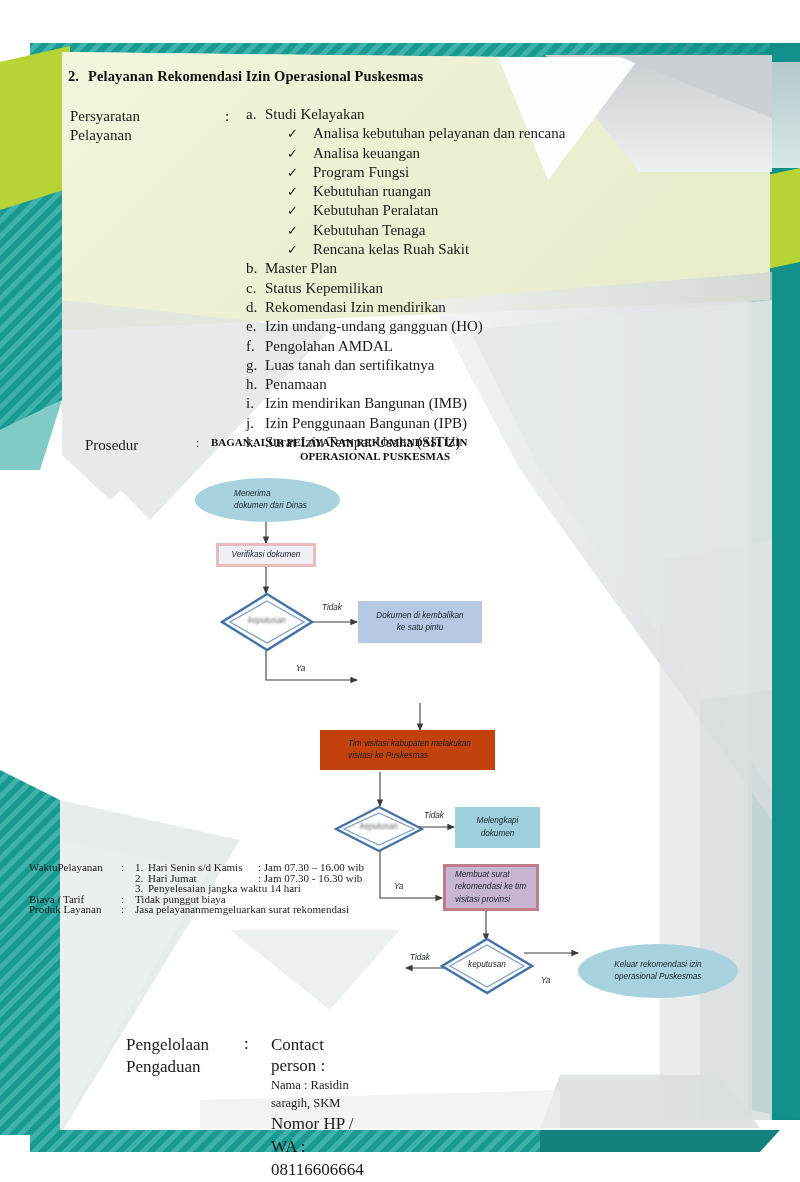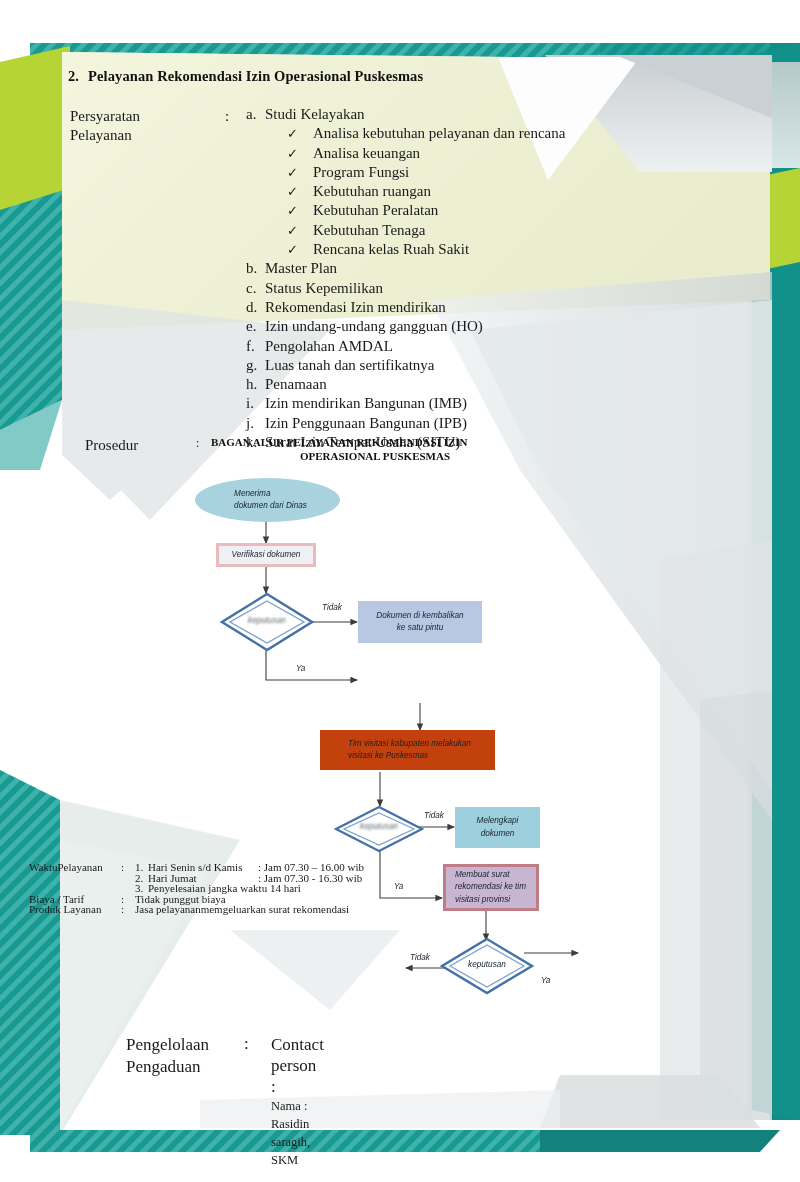--- a/index.html
+++ b/index.html
@@ -452,20 +452,24 @@
         <polygon points="47,2 92,29 47,56 2,29" fill="#ffffff" stroke="#4472a8" stroke-width="2.4"></polygon>
         <polygon points="47,8 84,29 47,50 10,29" fill="#ffffff" stroke="#7fa0c9" stroke-width="1.3"></polygon>
       </svg>
       <div class="diamond-label" style="left:440px;top:960px;width:94px;">keputusan</div>
 
       <div class="edge-label" style="left:410px;top:953px;">Tidak</div>
 
 
       <div class="edge-label" style="left:541px;top:976px;">Ya</div>
 
+      <div class="node ellipse" style="left:578px;top:944px;width:160px;height:54px;background:#a8d3de;">
+        <span class="txt" style="white-space:pre-line;">Keluar rekomendasi izin
+operasional Puskesmas</span>
+      </div>
     </div>
 
     <div id="info-table">
       <div class="row">
         <span class="k">WaktuPelayanan</span>
         <span class="c">:</span>
         <span class="sub-rows">
           <span class="sr">
             <span class="sn">1.</span>
             <span class="st">Hari Senin s/d Kamis</span>
@@ -496,17 +500,18 @@
 
     <div id="contact-block">
       <div id="contact-left">
         <div>Pengelolaan</div>
         <div>Pengaduan</div>
       </div>
       <div id="contact-colon">:</div>
       <div id="contact-right">
         <div class="cp">Contact person :</div>
         <div class="nm">Nama : Rasidin saragih, SKM</div>
+        <div class="hp">Nomor HP / WA : 08116606664</div>
       </div>
     </div>
 
   </div>
 </div>
 
 </body></html>

